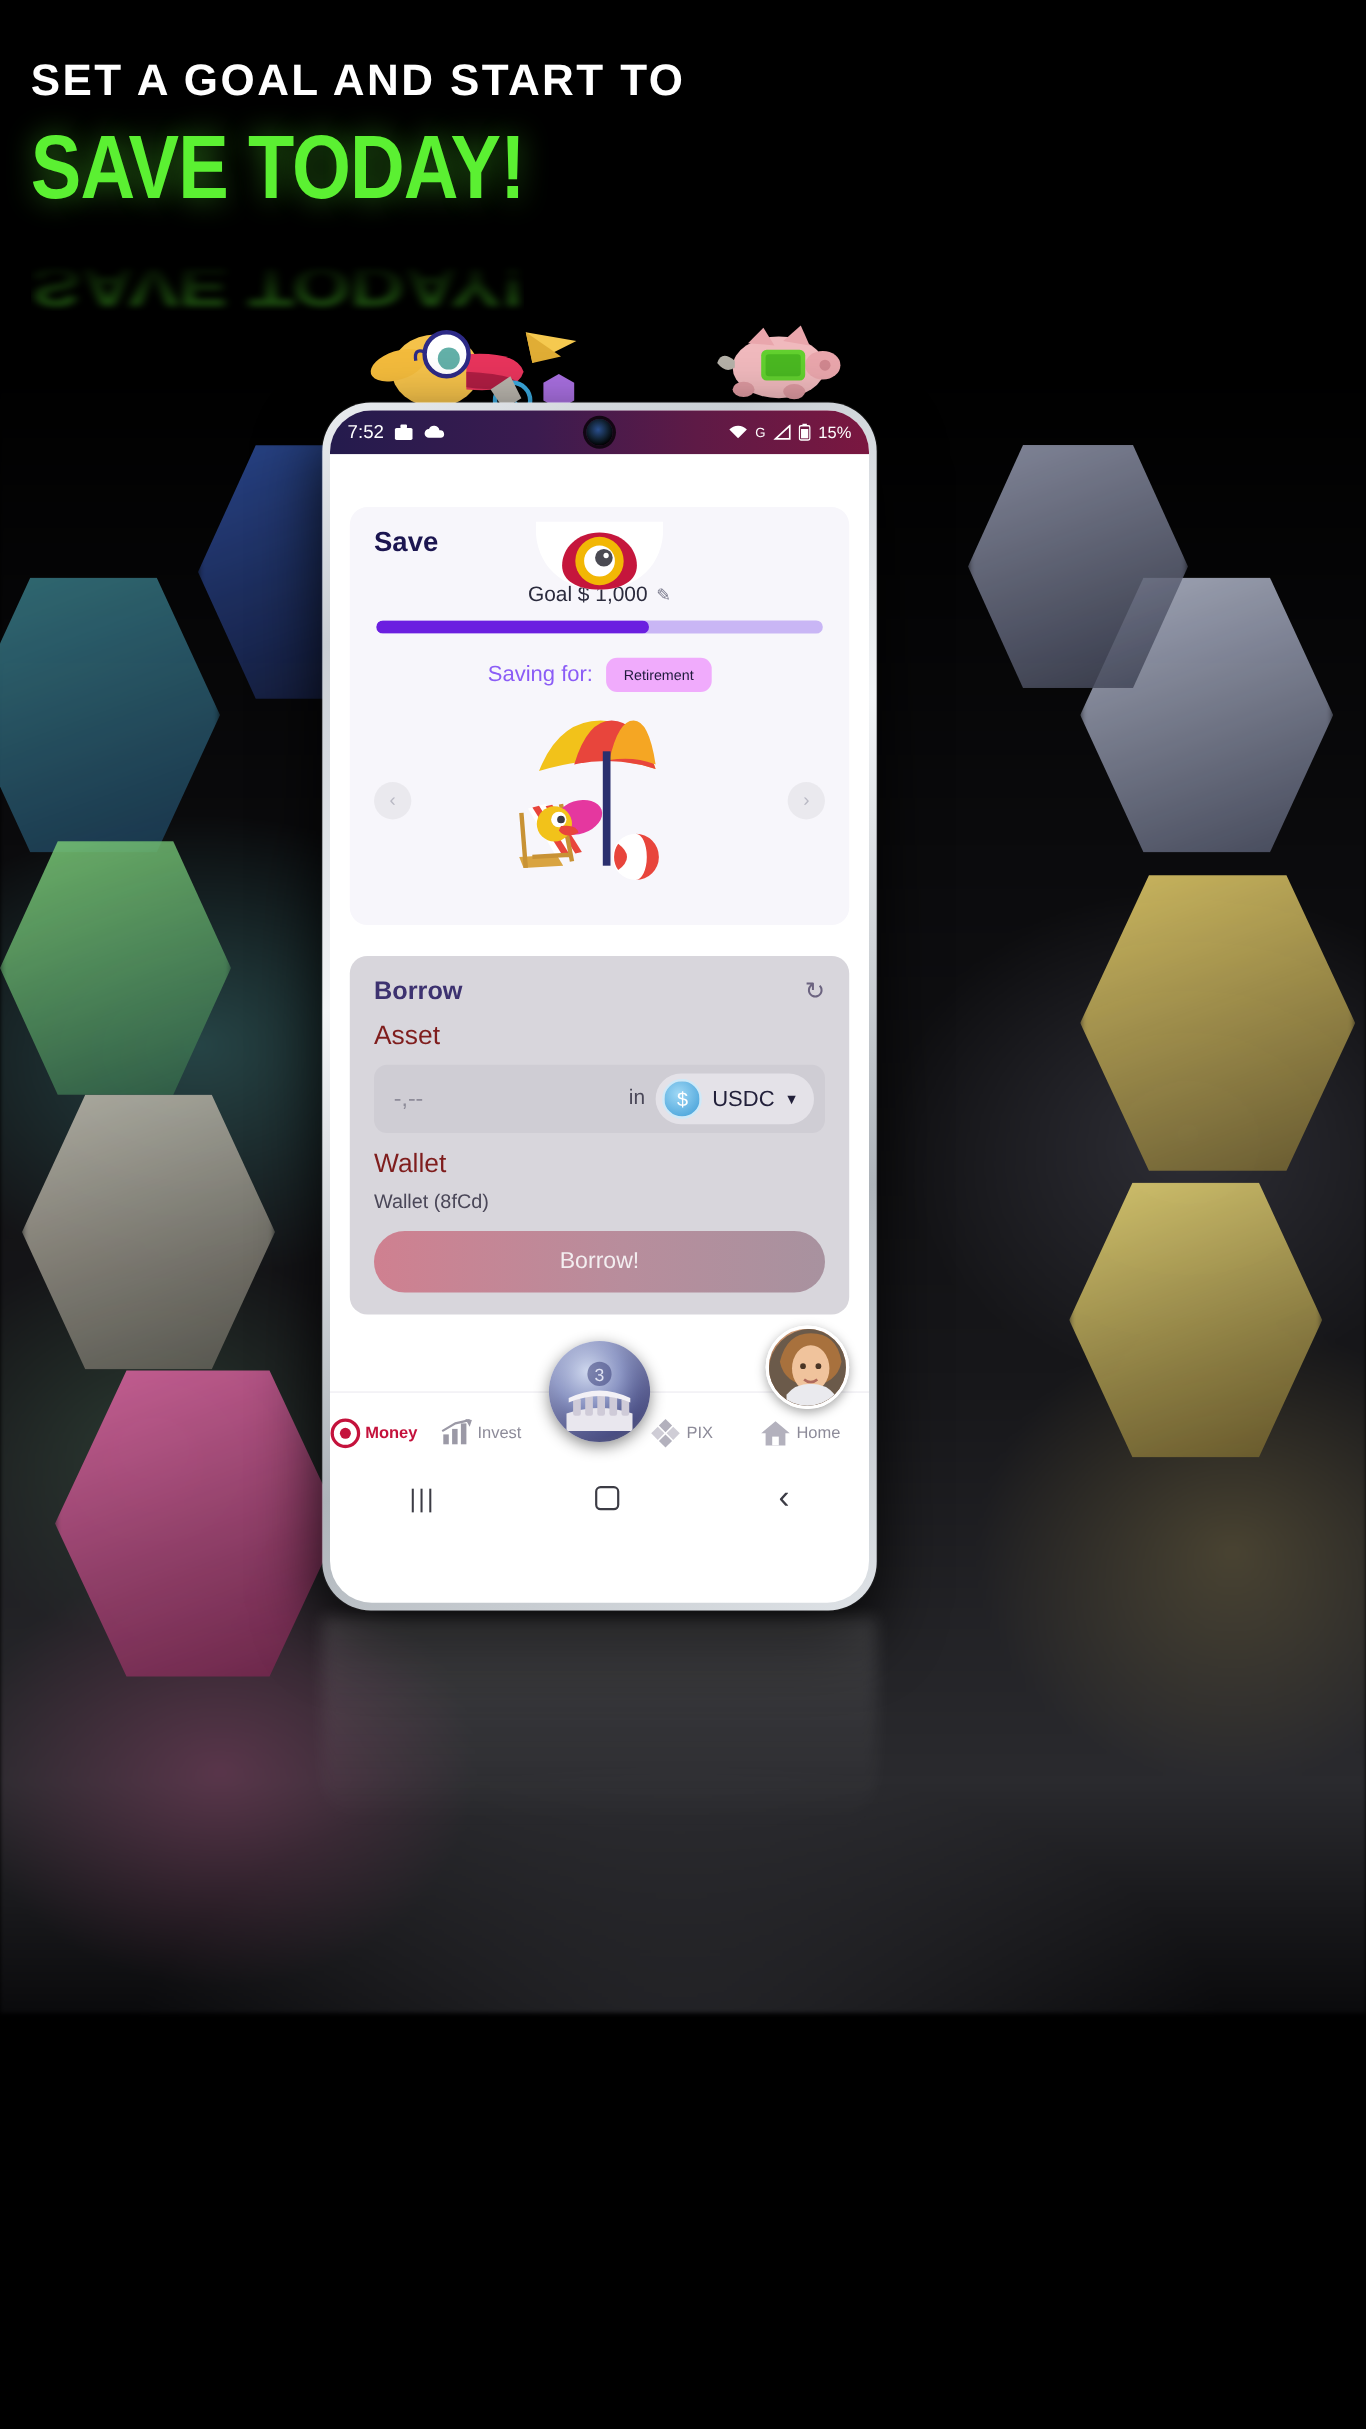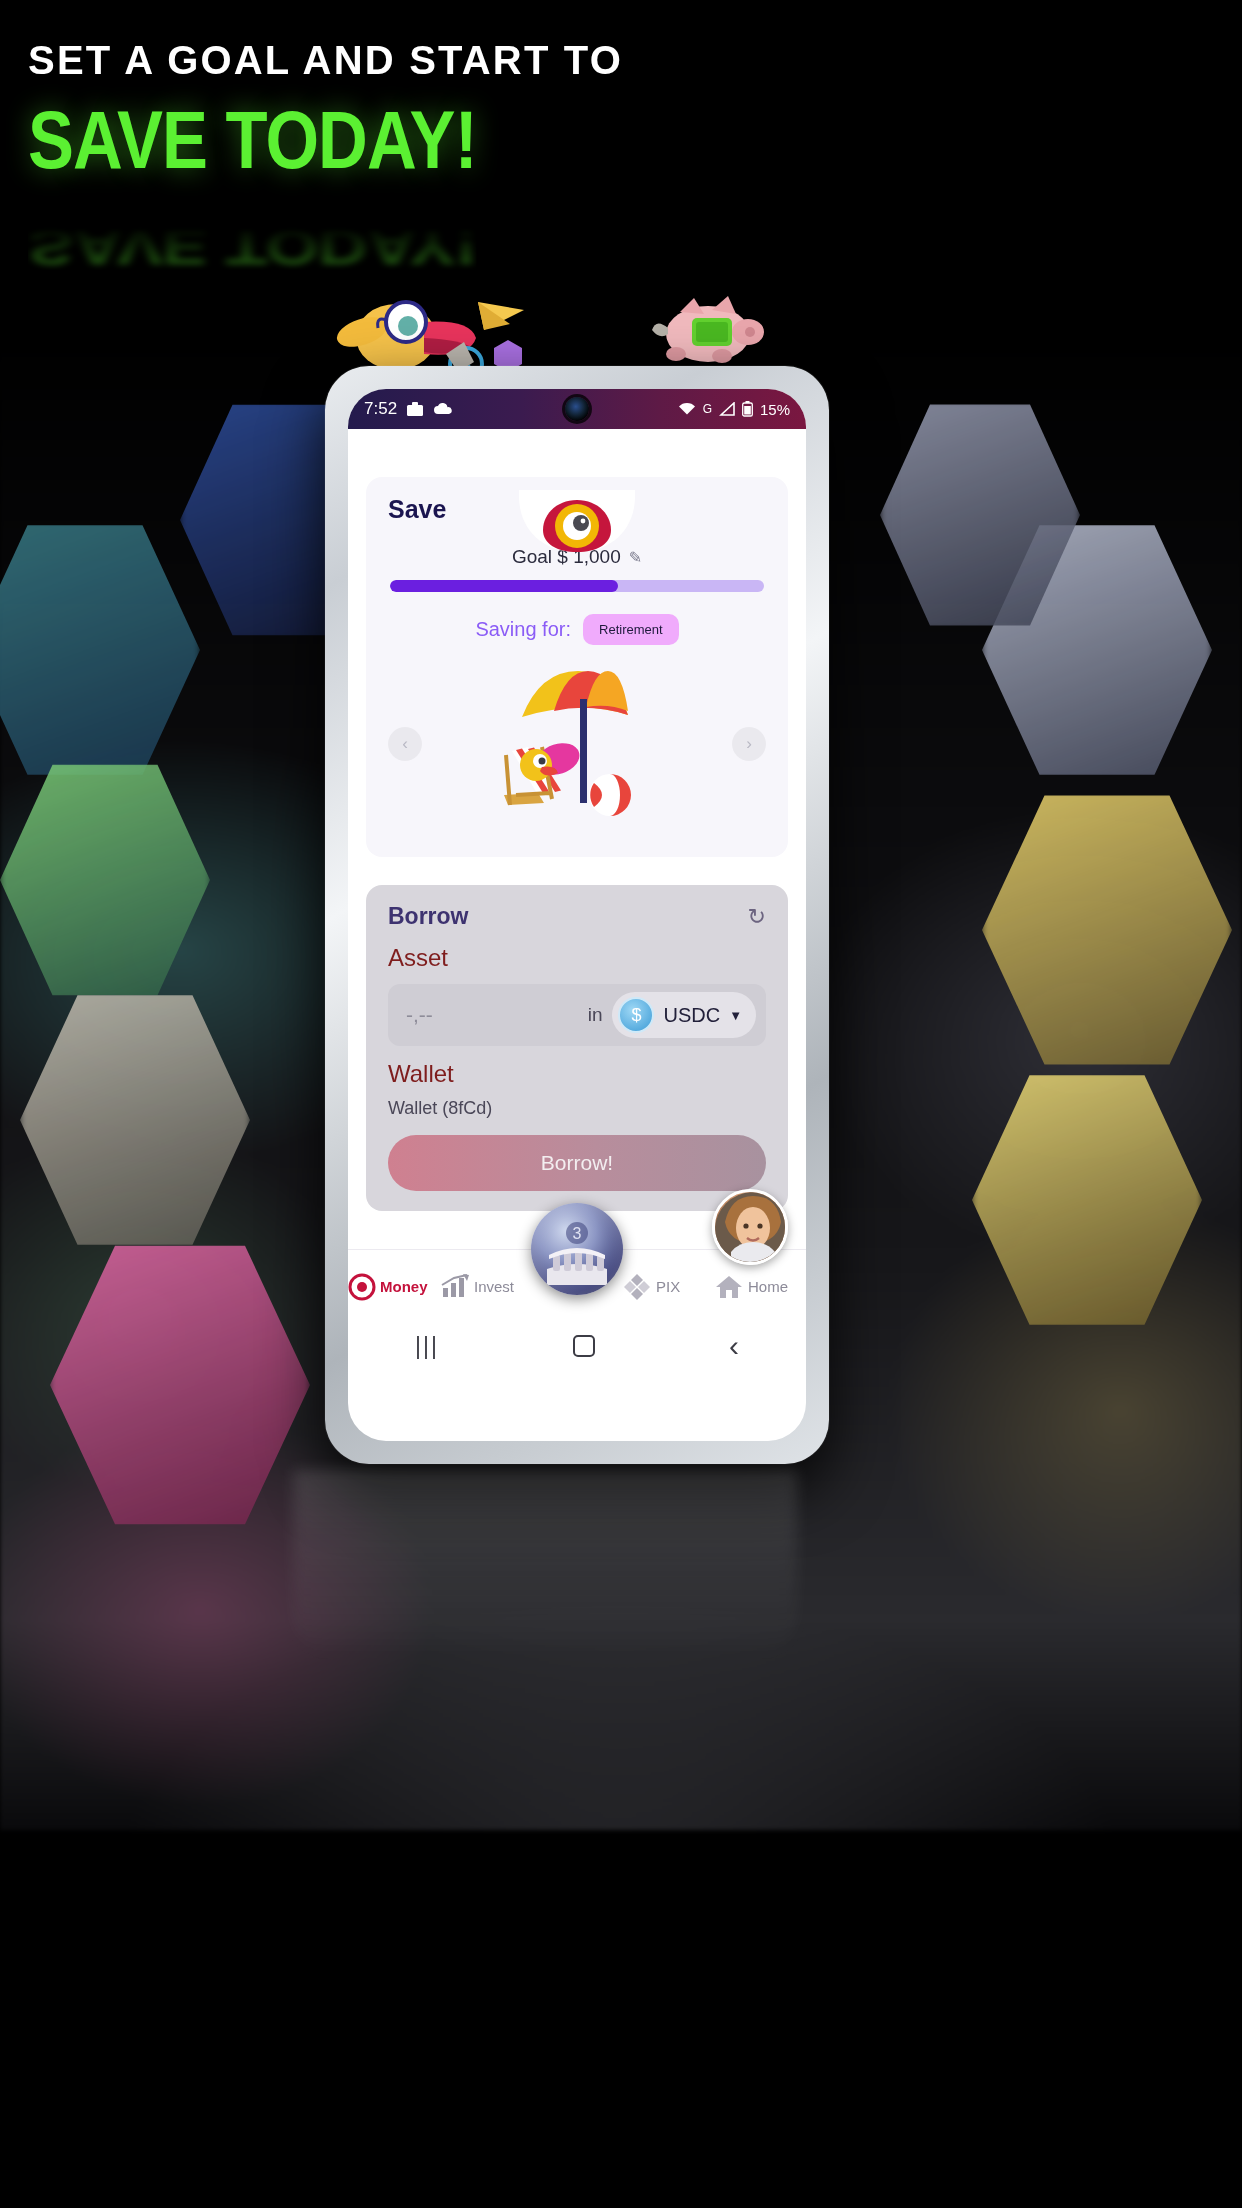--- a/index.html
+++ b/index.html
@@ -25,21 +25,21 @@
     filter: blur(2px);
   }
   .hex {
     position: absolute;
     clip-path: polygon(25% 2%, 75% 2%, 100% 50%, 75% 98%, 25% 98%, 0% 50%);
     filter: blur(3px);
     opacity: .85;
   }
 
   
-  .headline-wrap { position: absolute; left: 28px; top: 40px; }
+  .headline-wrap { position: absolute; left: 28px; top: 53px; }
   .head-1 {
     font-size: 40px; font-weight: bold; letter-spacing: 2.2px;
     color: #ffffff; line-height: 1.0; white-space: nowrap;
   }
   .head-2 {
     margin-top: 22px;
     font-size: 82px; font-weight: bold; letter-spacing: -1px;
     color: #5bf032; line-height: .92;
     transform: scaleX(0.84); transform-origin: left center;
     white-space: nowrap;
@@ -58,23 +58,22 @@
 
   
   .mascot { position: absolute; }
 
   
   .phone {
     position: absolute; left: 293px; top: 366px;
     width: 504px; height: 1098px;
     border-radius: 44px;
     background: linear-gradient(150deg,#e9ecef 0%, #c9ced4 16%, #f3f5f7 40%, #aeb4ba 72%, #dfe3e7 100%);
-    padding: 23px;
+    padding: 7px;
     box-shadow: 0 26px 60px rgba(0,0,0,.85), 0 0 0 1px rgba(255,255,255,.08);
-    margin-left: 32px;
   }
   .phone-screen {
     position: relative; width: 100%; height: 100%;
     border-radius: 38px; overflow: hidden; background: #fff;
   }
   .statusbar {
     position: relative; height: 40px;
     background: linear-gradient(90deg,#241b4d 0%, #3b1b4f 38%, #5e1a46 68%, #7a1740 100%);
     display: flex; align-items: center; padding: 0 16px;
     color: #fff; font-size: 17px;

